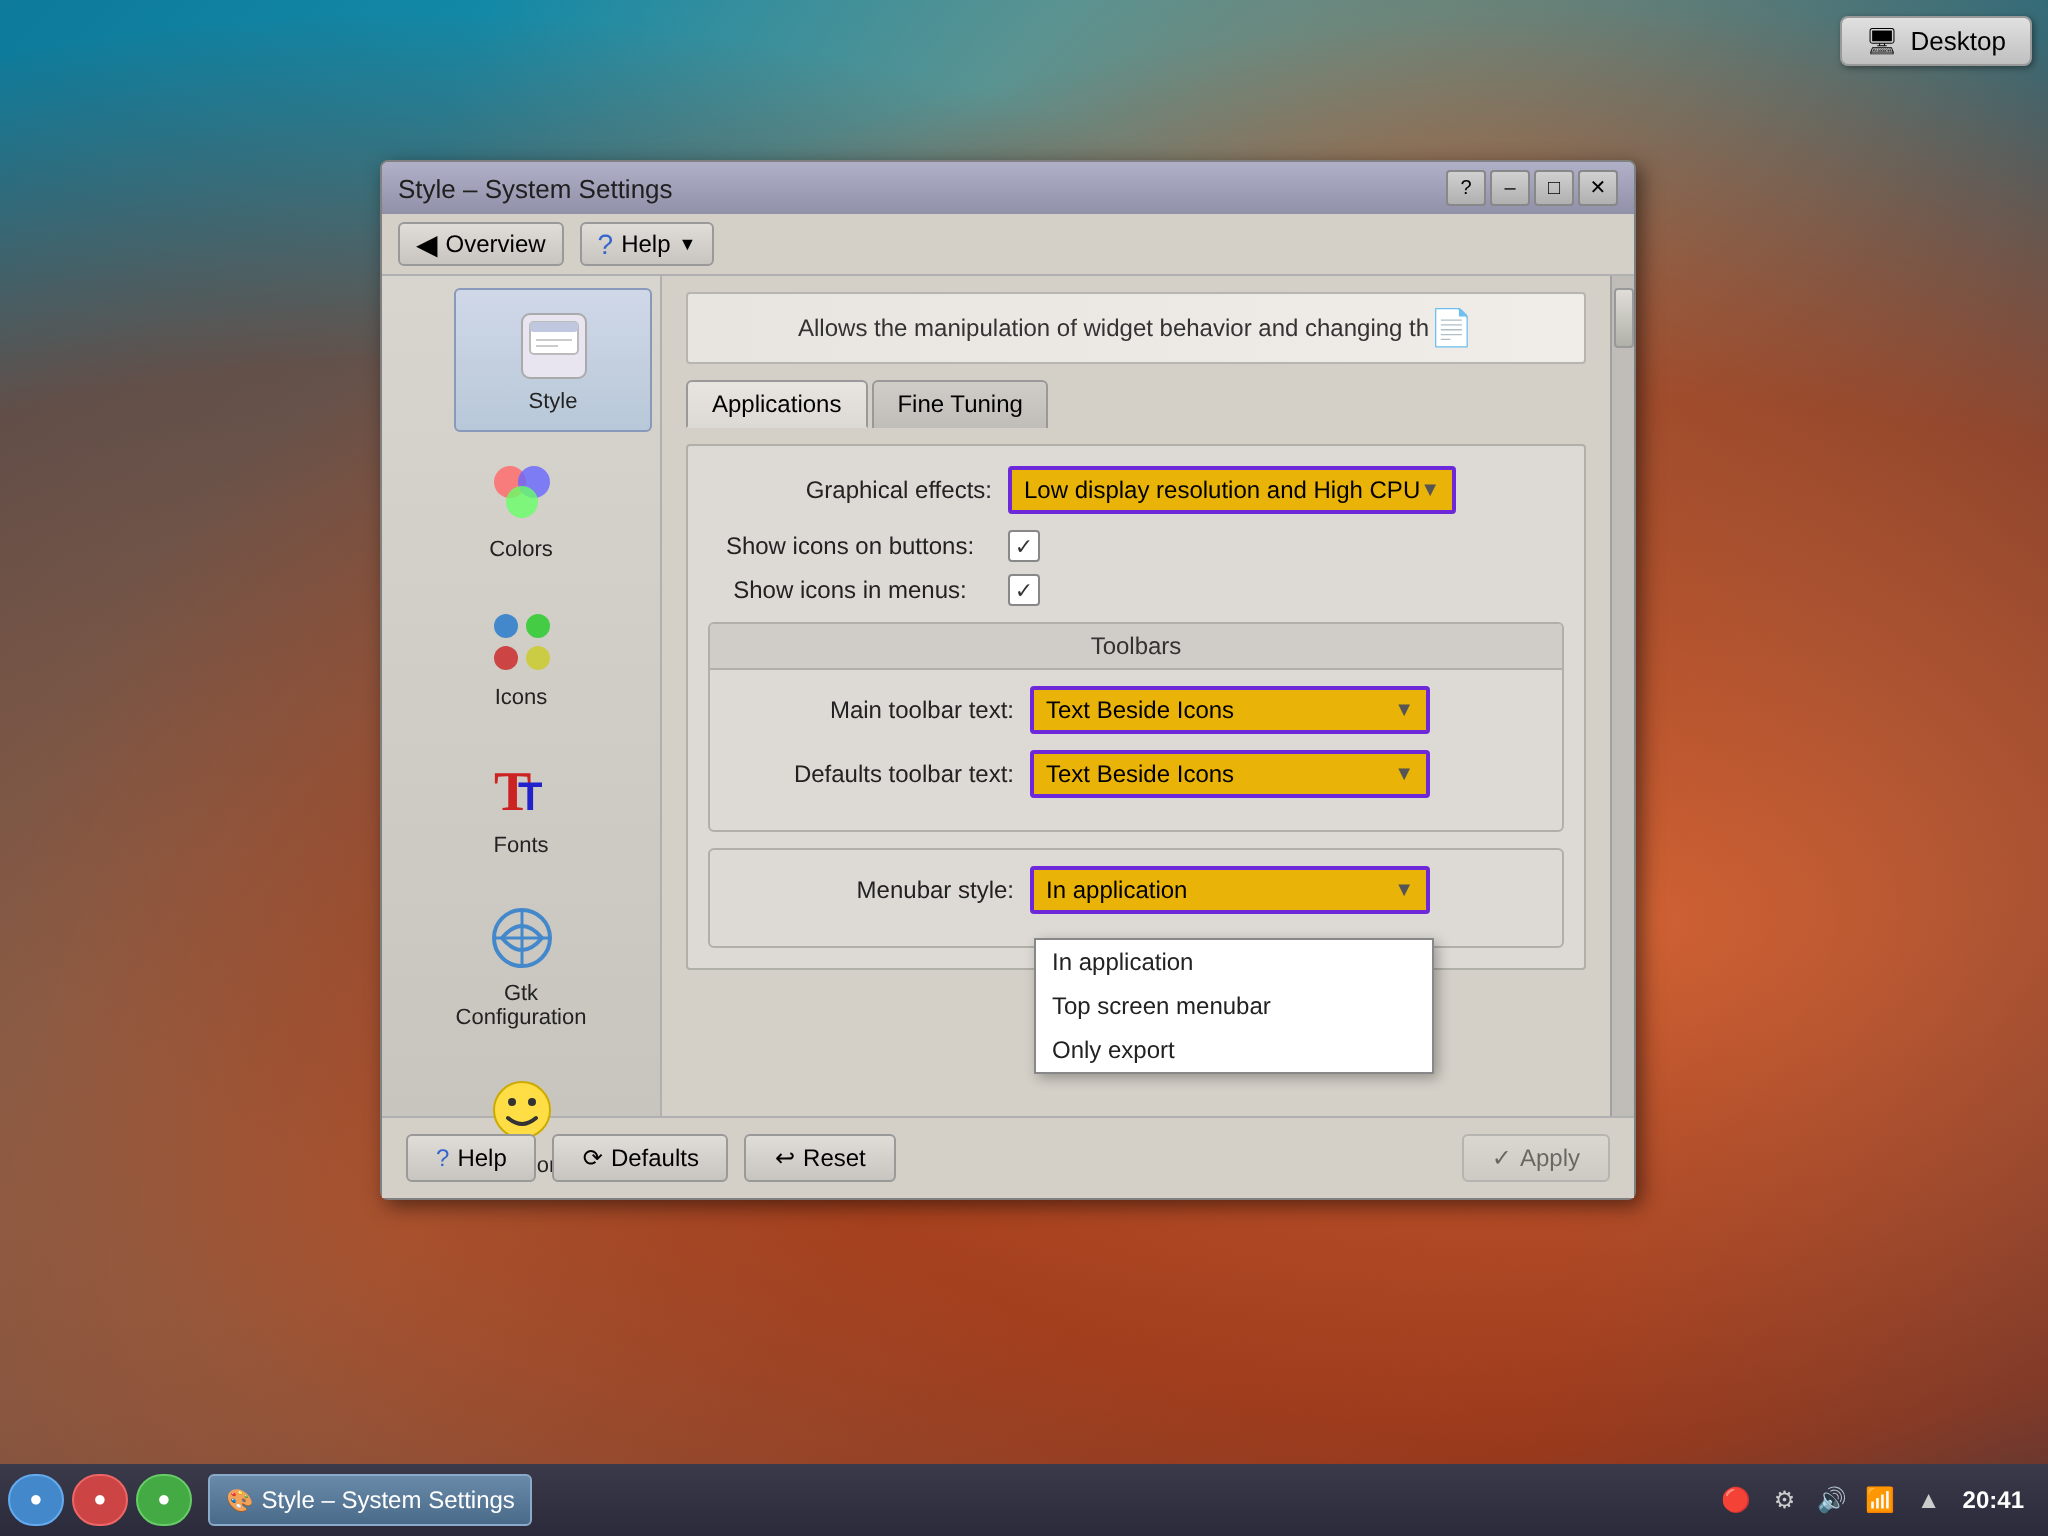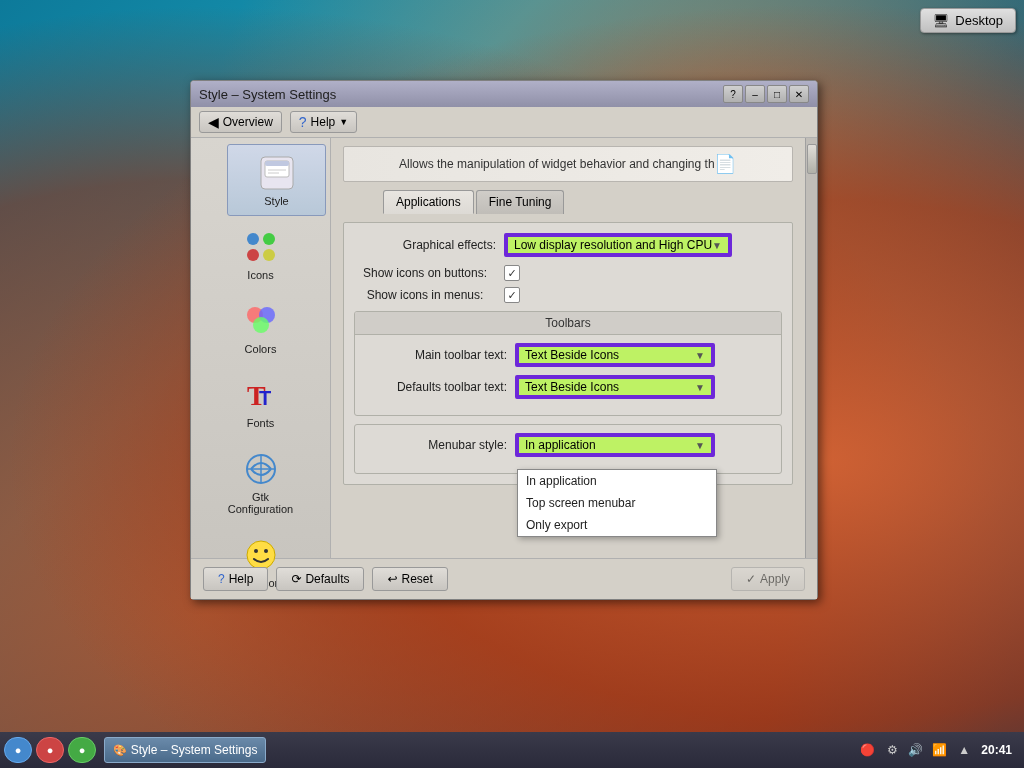--- a/index.html
+++ b/index.html
@@ -250,21 +250,20 @@
       border: 1px solid #999;
       border-bottom: none;
       cursor: pointer;
       font-size: 12px;
       border-radius: 3px 3px 0 0;
     }
     .tab.active {
       background: linear-gradient(to bottom, #e8e5e0, #dddad5);
       border-bottom: 1px solid #dddad5;
       z-index: 1;
-      margin-left: 40px;
     }
 
     
     .settings-panel {
       background: #dddad5;
       border: 1px solid #b0b0a8;
       padding: 10px;
       border-radius: 2px;
     }
     .form-row {
@@ -273,22 +272,22 @@
       margin-bottom: 8px;
     }
     .form-label {
       font-size: 12px;
       color: #222;
       min-width: 150px;
       text-align: right;
       padding-right: 8px;
     }
     .form-control-select {
-      background: #bef264;
-      border: 4px solid #6d28d9;
+      background: #eab308;
+      border: 2px solid #6d28d9;
       border-radius: 2px;
       padding: 2px 6px;
       font-size: 12px;
       height: 24px;
       min-width: 200px;
       display: flex;
       align-items: center;
       justify-content: space-between;
       cursor: pointer;
       position: relative;
@@ -460,38 +459,38 @@
             <line x1="9" y1="15" x2="27" y2="15" stroke="#ccc" stroke-width="1"></line>
             <line x1="9" y1="18" x2="20" y2="18" stroke="#ccc" stroke-width="1"></line>
           </svg>
         </div>
         <span class="sidebar-label">Style</span>
       </div>
 
       <div class="sidebar-item">
         <div class="sidebar-icon">
           <svg width="36" height="36" viewBox="0 0 36 36">
+            <circle cx="12" cy="12" r="8" fill="#ff6666" opacity="0.8"></circle>
+            <circle cx="24" cy="12" r="8" fill="#6666ff" opacity="0.8"></circle>
+            <circle cx="18" cy="22" r="8" fill="#66ff66" opacity="0.8"></circle>
+          </svg>
+        </div>
+        <span class="sidebar-label">Colors</span>
+      </div>
+
+      <div class="sidebar-item">
+        <div class="sidebar-icon">
+          <svg width="36" height="36" viewBox="0 0 36 36">
             <circle cx="10" cy="10" r="6" fill="#4488cc"></circle>
             <circle cx="26" cy="10" r="6" fill="#44cc44"></circle>
             <circle cx="10" cy="26" r="6" fill="#cc4444"></circle>
             <circle cx="26" cy="26" r="6" fill="#cccc44"></circle>
           </svg>
         </div>
         <span class="sidebar-label">Icons</span>
-      </div>
-
-      <div class="sidebar-item">
-        <div class="sidebar-icon">
-          <svg width="36" height="36" viewBox="0 0 36 36">
-            <circle cx="12" cy="12" r="8" fill="#ff6666" opacity="0.8"></circle>
-            <circle cx="24" cy="12" r="8" fill="#6666ff" opacity="0.8"></circle>
-            <circle cx="18" cy="22" r="8" fill="#66ff66" opacity="0.8"></circle>
-          </svg>
-        </div>
-        <span class="sidebar-label">Colors</span>
       </div>
 
       <div class="sidebar-item">
         <div class="sidebar-icon">
           <svg width="36" height="36" viewBox="0 0 36 36">
             <text x="4" y="28" font-size="28" font-weight="bold" fill="#cc2222" font-family="serif">T</text>
             <text x="16" y="28" font-size="20" font-weight="bold" fill="#2222cc" font-family="sans-serif">T</text>
           </svg>
         </div>
         <span class="sidebar-label">Fonts</span>

